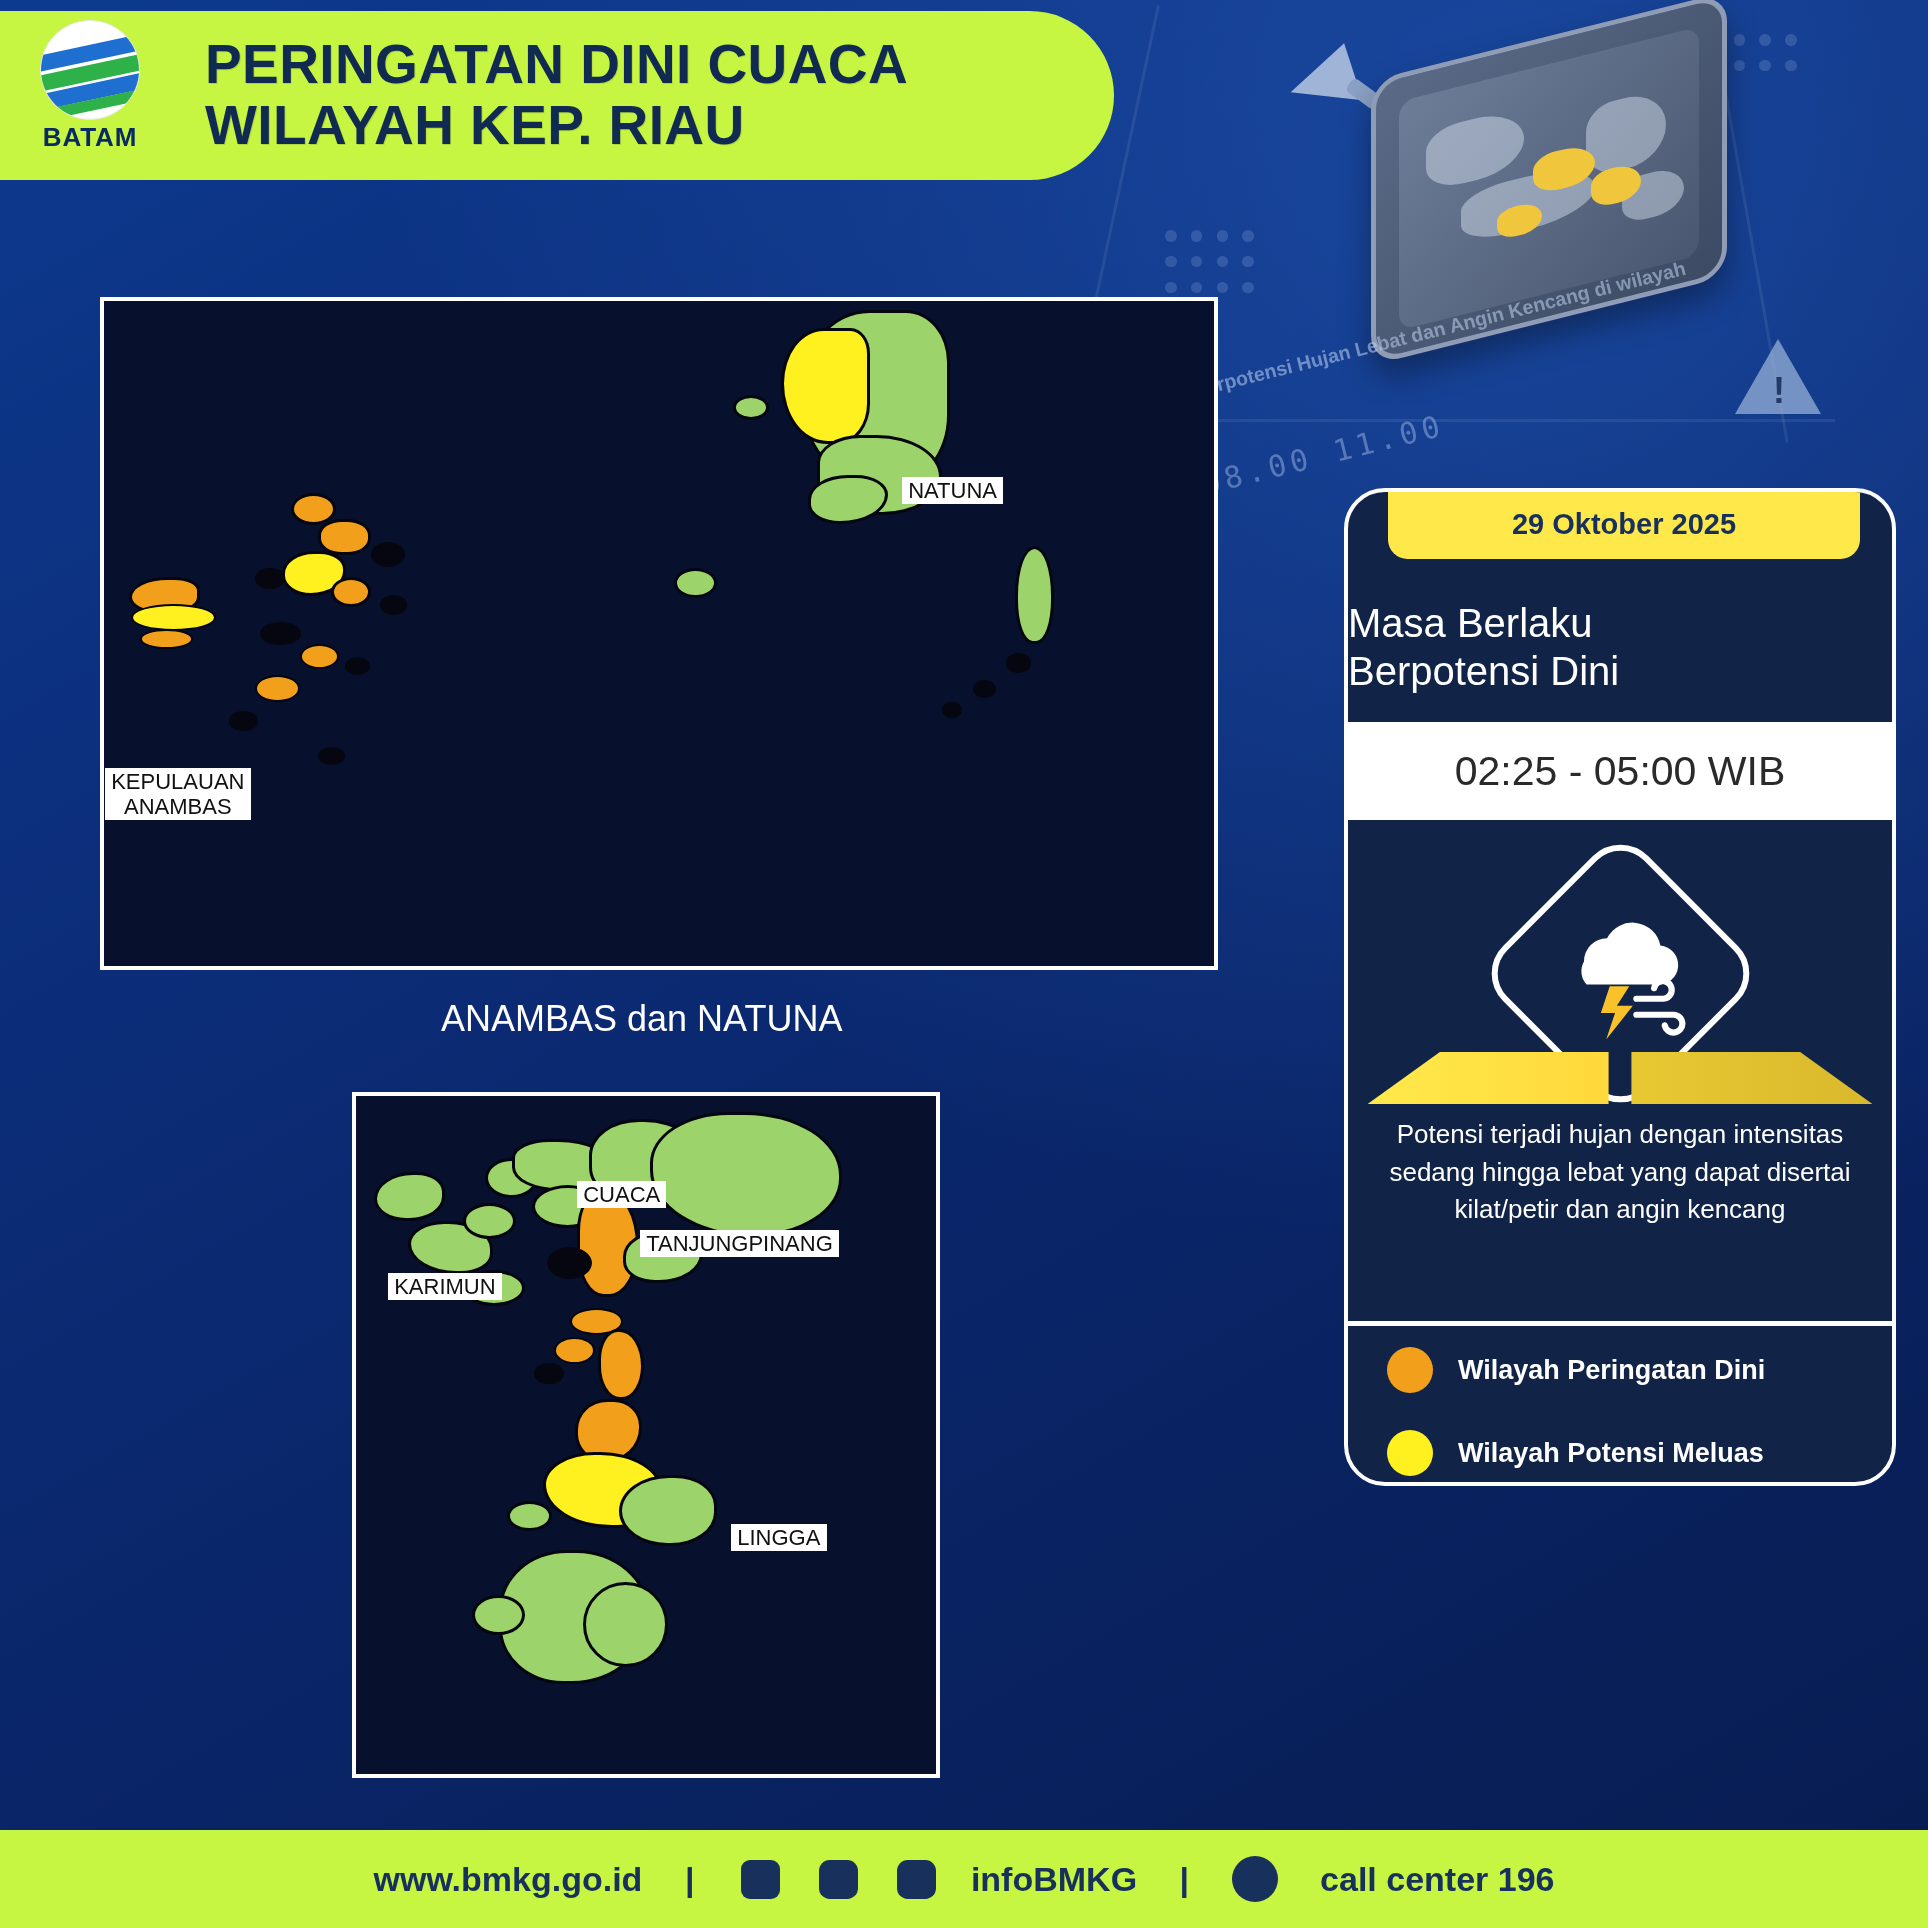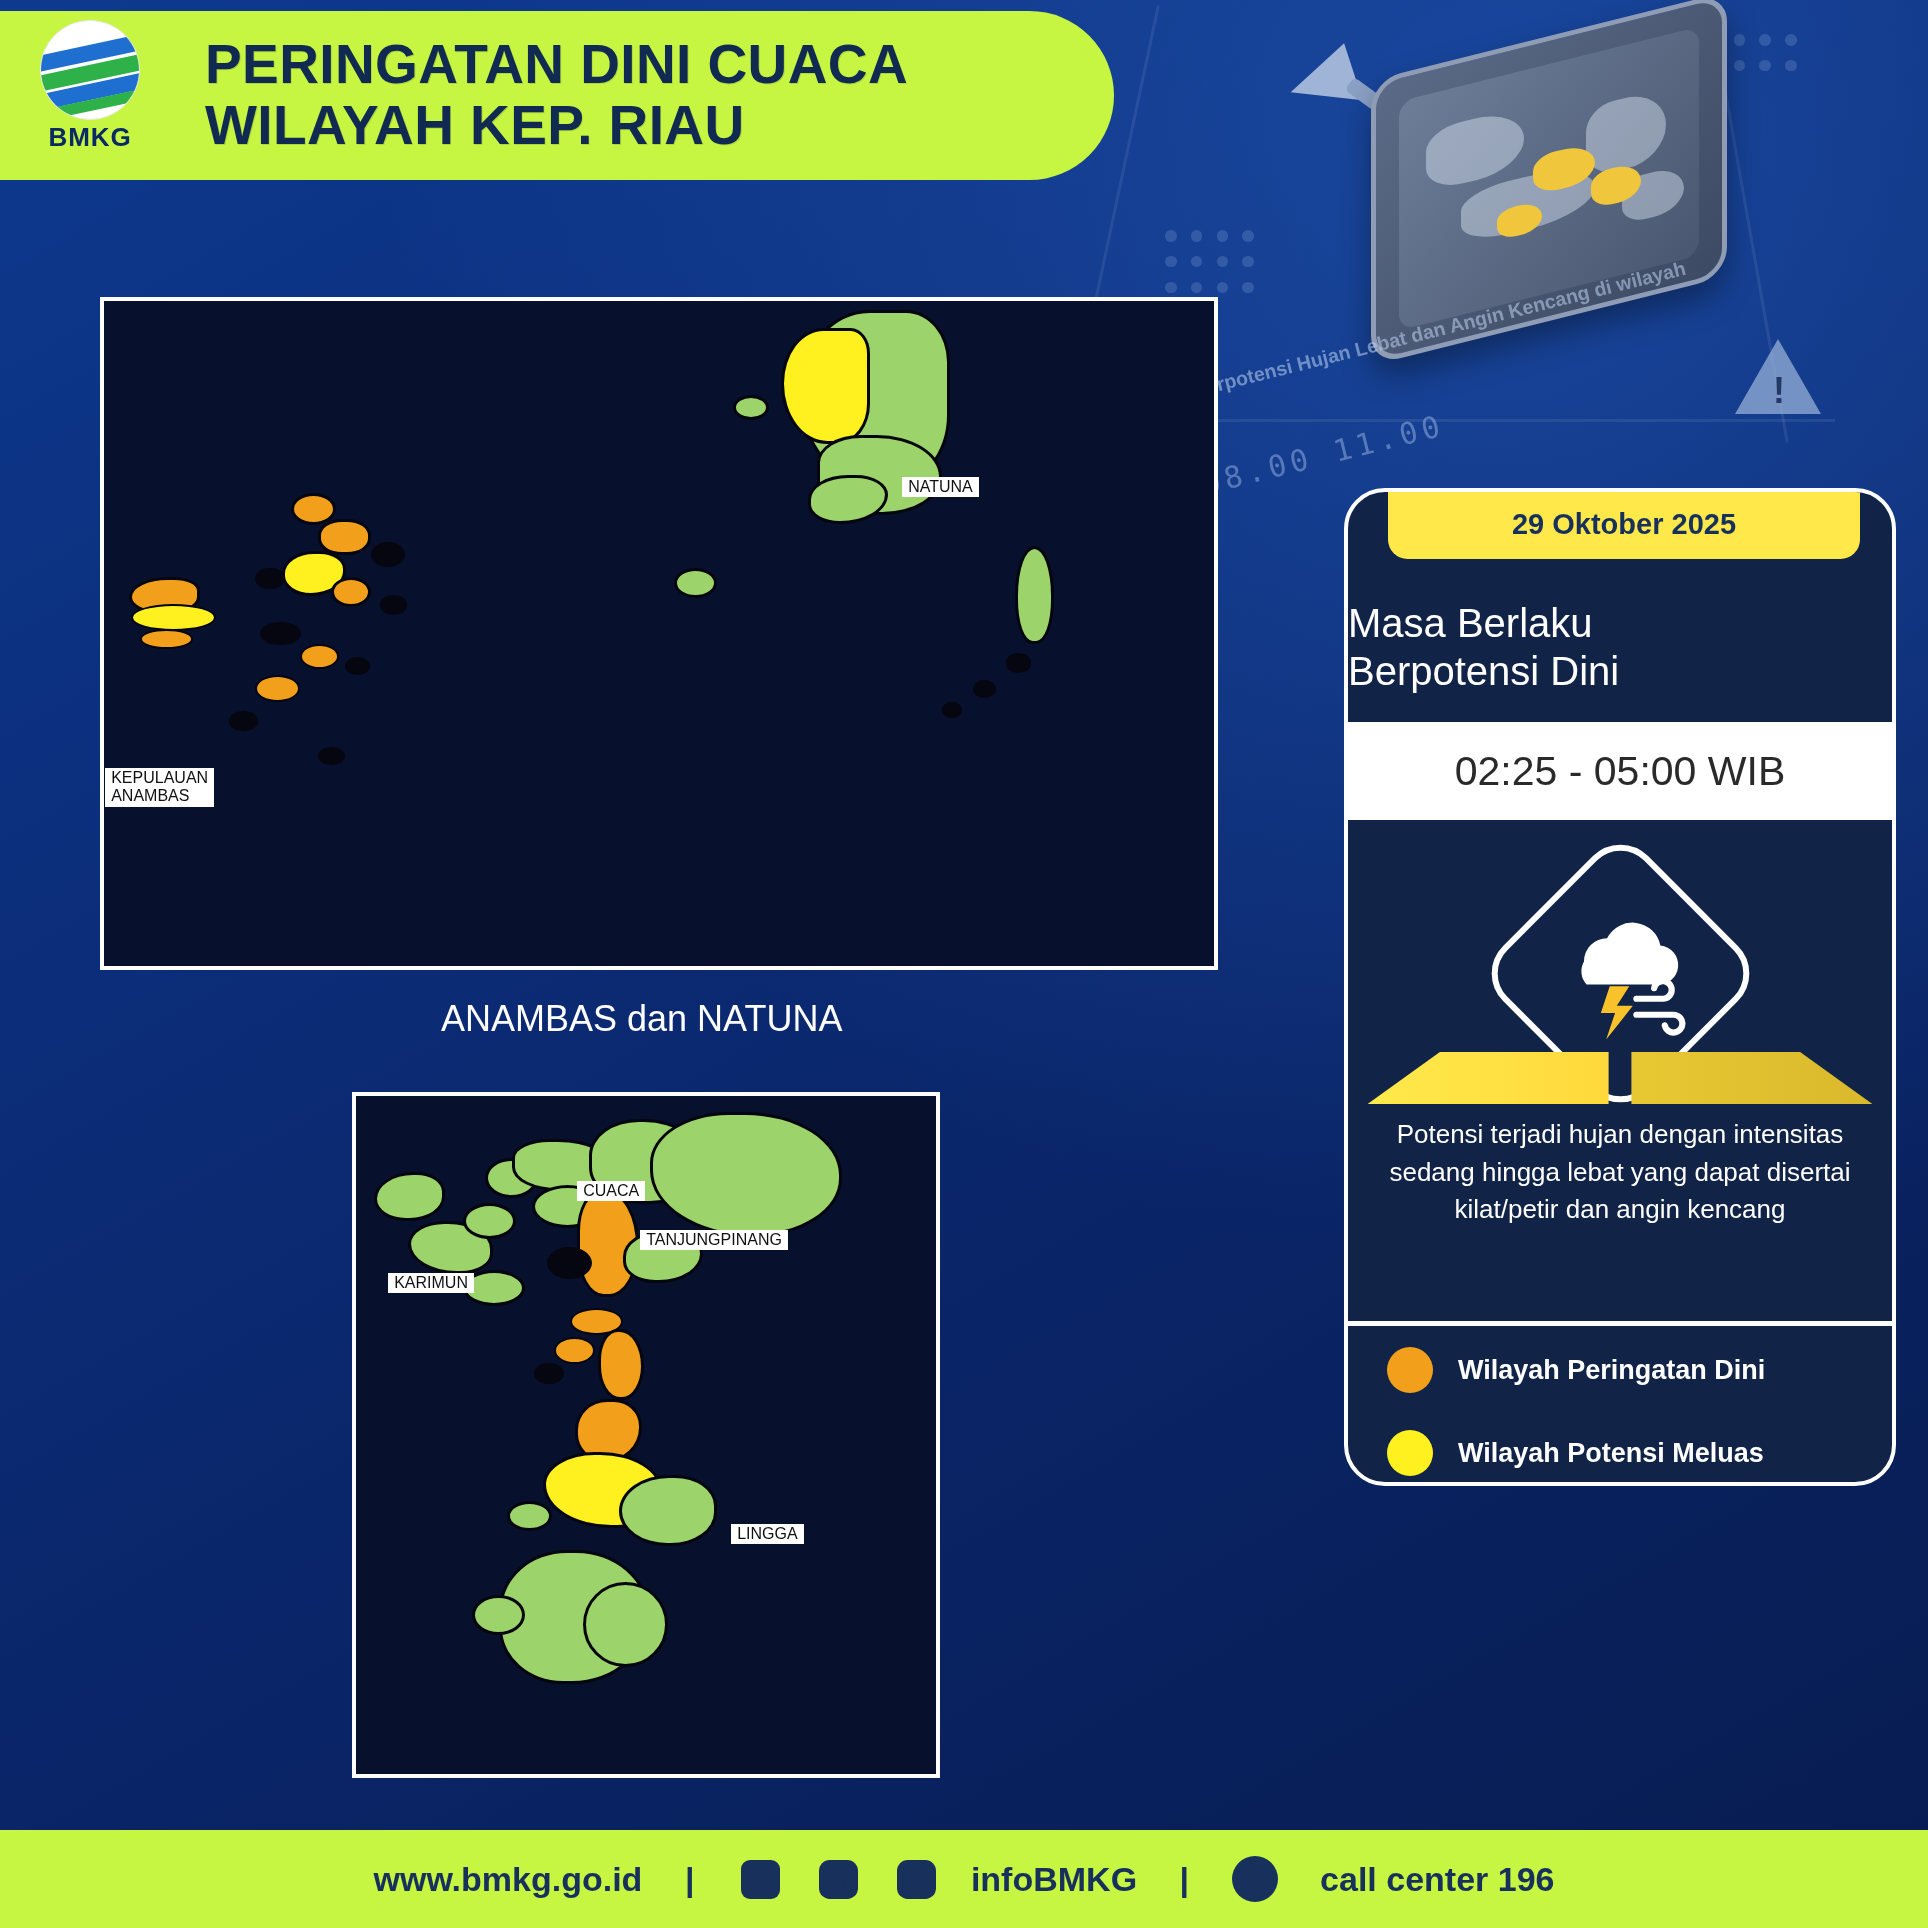--- a/index.html
+++ b/index.html
@@ -150,24 +150,25 @@
     color: #ffffff;
     font-size: 36px;
   }
   #cap-anambas { left: 441px; top: 998px; }
   #cap-bintan  { left: 64px; top: 1800px; font-size: 36px; }
 
   .label-chip {
     position: absolute;
     background: #ffffff;
     color: #111111;
-    font-size: 16px;
+    font-size: 22px;
     padding: 0.9px 6.2px;
     white-space: nowrap;
     line-height: 1.15;
+    text-align: center;
     z-index: 5;
   }
 
   .isl { position: absolute; }
 
   
   .info-card {
     position: absolute;
     left: 1344px; top: 488px;
     width: 552px; height: 998px;
@@ -282,21 +283,21 @@
     </div>
   </div>
 
   <div class="logo">
     <div class="logo-circle">
       <div class="band b1"></div>
       <div class="band b2"></div>
       <div class="band b3"></div>
       <div class="band b4"></div>
     </div>
-    <div class="logo-text">BMKG</div>
+    <div class="logo-text">BATAM</div>
   </div>
 
   <div class="phone-wrap">
     <div class="megaphone">
       <div class="meg-cone"></div>
       <div class="meg-handle"></div>
     </div>
     <div class="phone">
       <div class="phone-screen">
         <div class="map-blob" style="left:27px;top:36px;width:98px;height:62px;"></div>

